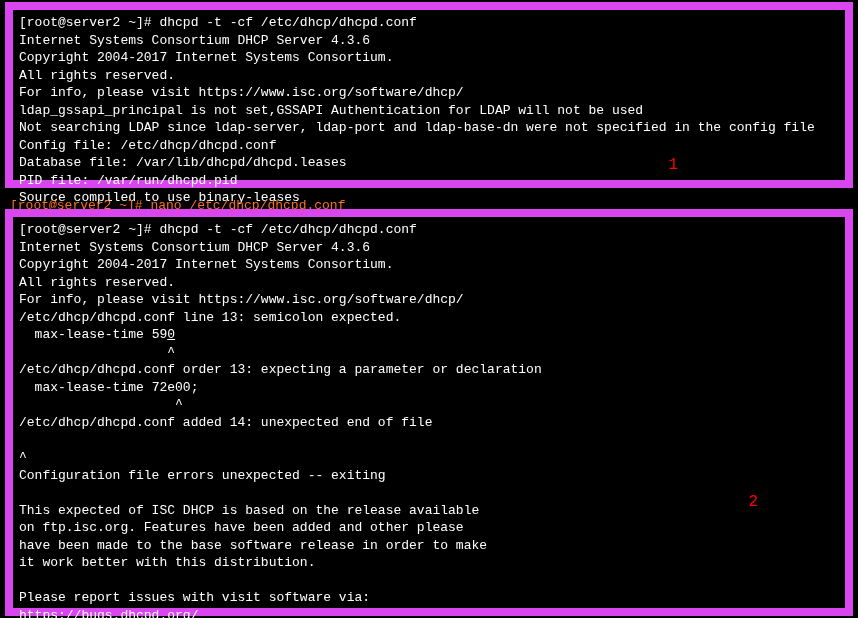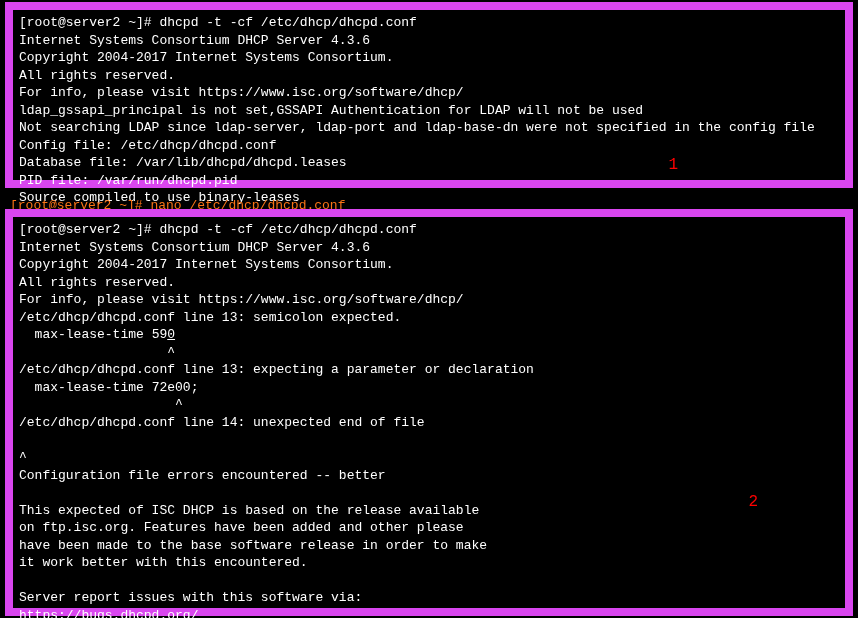--- a/index.html
+++ b/index.html
@@ -80,32 +80,32 @@
 <div class="middle-line">[root@server2 ~]# nano /etc/dhcp/dhcpd.conf</div>
 
 <div class="box box2"><span>[root@server2 ~]# dhcpd -t -cf /etc/dhcp/dhcpd.conf</span>
 <span>Internet Systems Consortium DHCP Server 4.3.6</span>
 <span>Copyright 2004-2017 Internet Systems Consortium.</span>
 <span>All rights reserved.</span>
 <span>For info, please visit https://www.isc.org/software/dhcp/</span>
 <span>/etc/dhcp/dhcpd.conf line 13: semicolon expected.</span>
 <span><span>  max-lease-time 59</span><span class="underline-char">0</span></span>
 <span>                   ^</span>
-<span>/etc/dhcp/dhcpd.conf line 13: expecting a parameter or declaration</span>
+<span>/etc/dhcp/dhcpd.conf order 13: expecting a parameter or declaration</span>
 <span>  max-lease-time 72e00;</span>
 <span>                    ^</span>
-<span>/etc/dhcp/dhcpd.conf line 14: unexpected end of file</span>
+<span>/etc/dhcp/dhcpd.conf added 14: unexpected end of file</span>
 <span></span>
 <span>^</span>
-<span>Configuration file errors encountered -- better</span>
+<span>Configuration file errors unexpected -- exiting</span>
 <span></span>
 <span>This expected of ISC DHCP is based on the release available</span>
 <span>on ftp.isc.org. Features have been added and other please</span>
 <span>have been made to the base software release in order to make</span>
-<span>it work better with this encountered.</span>
+<span>it work better with this distribution.</span>
 <span></span>
-<span>Server report issues with this software via:</span>
+<span>Please report issues with visit software via:</span>
 <span>https://bugs.dhcpd.org/</span>
 <span></span>
 
 </div>
 
 <div class="label label2">2</div>
 
 </body></html>

